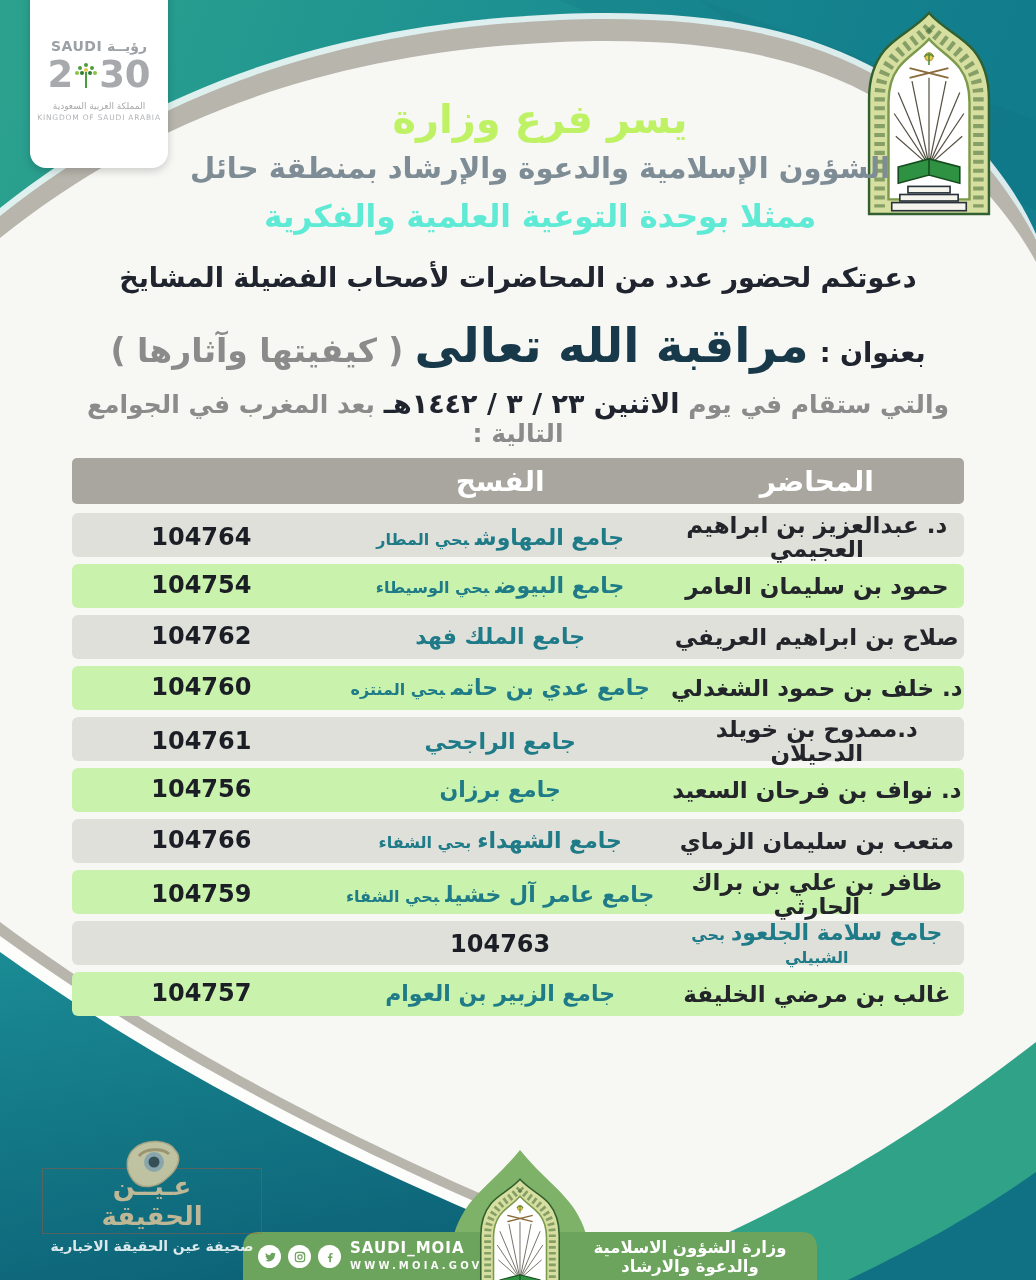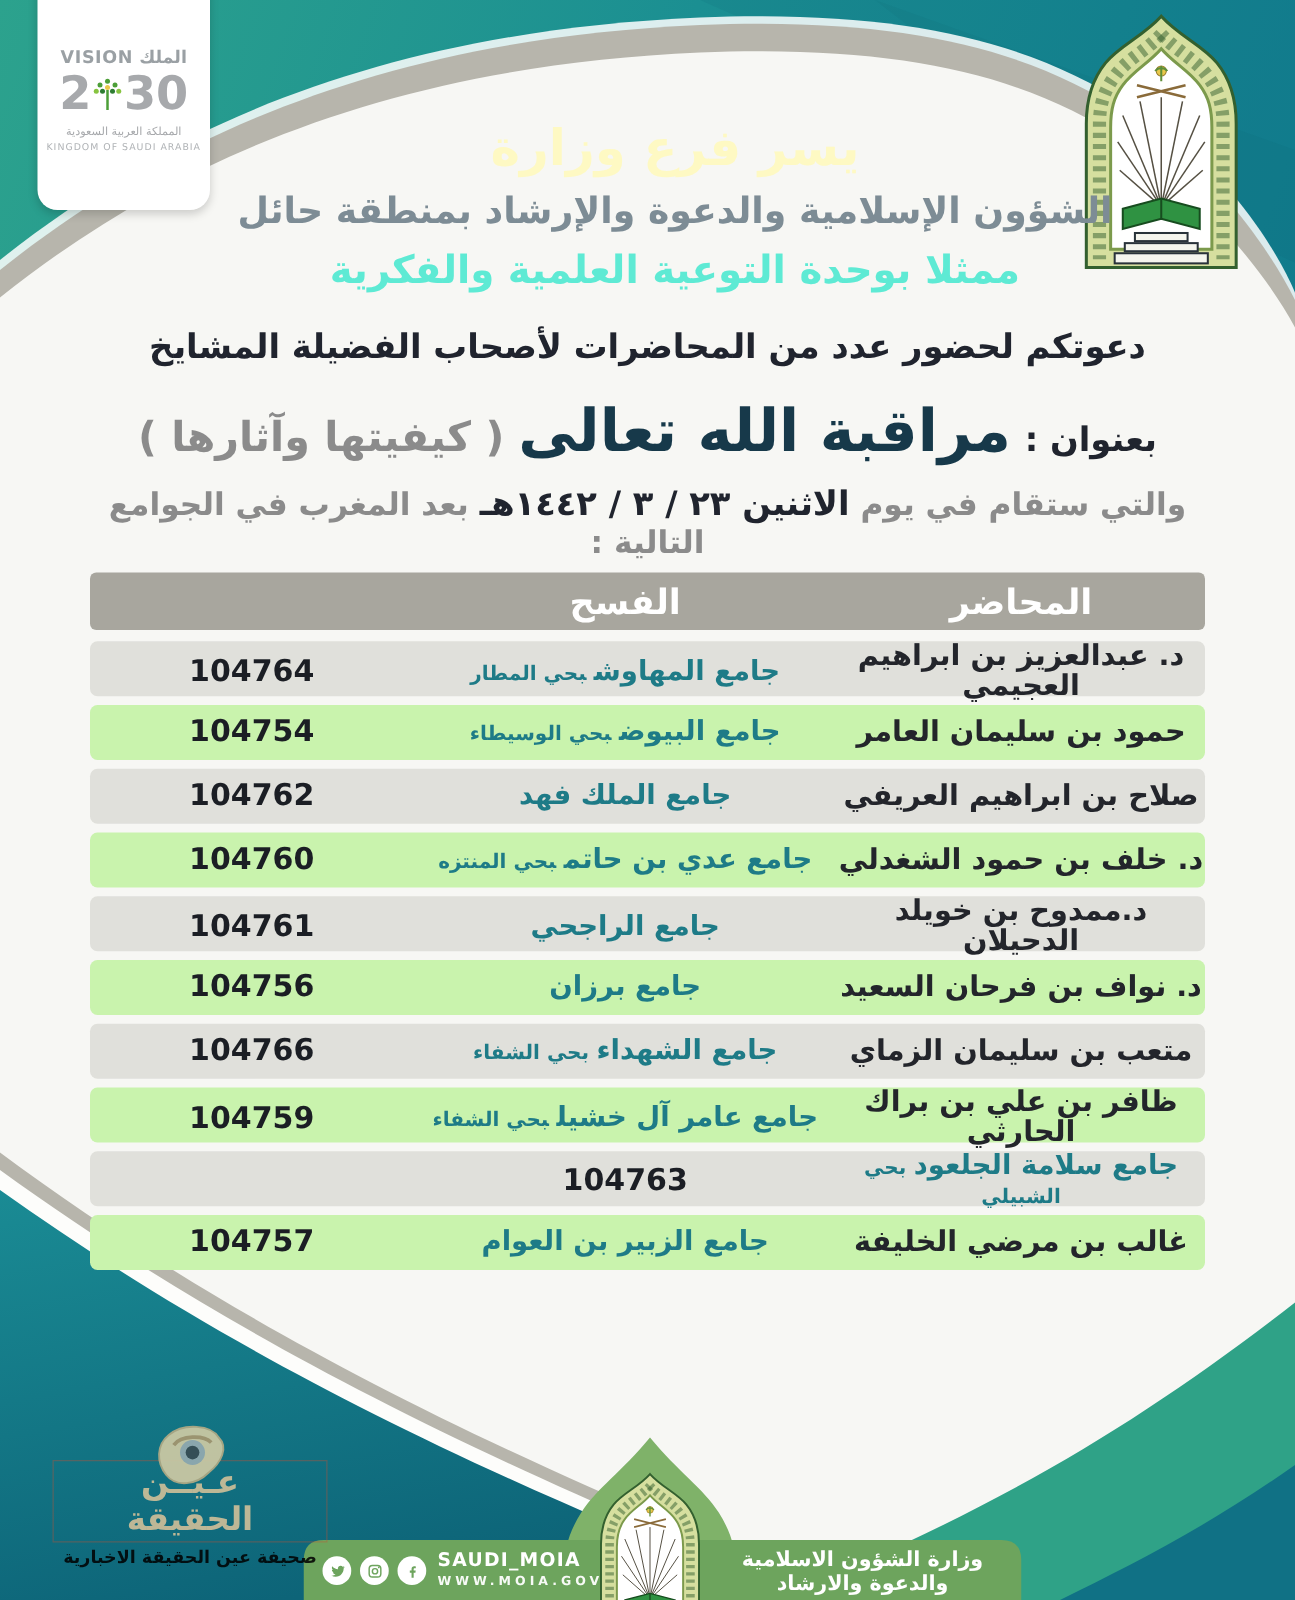--- a/index.html
+++ b/index.html
@@ -3,21 +3,21 @@
 <meta charset="utf-8">
 <style>
   html,body{margin:0;padding:0;background:#0e6e82;}
   .stage{
     position:relative;width:1036px;height:1280px;margin:0 auto;
     overflow:hidden;font-family:"DejaVu Sans","Liberation Sans",sans-serif;
   }
   .abs{position:absolute;}
   
   .hdr-block{position:absolute;top:96px;left:120px;width:840px;text-align:center;}
-  .hdr-line1{font-size:40px;color:#fef9c3;font-weight:600;line-height:1.15;}
+  .hdr-line1{font-size:40px;color:#bef264;font-weight:600;line-height:1.15;}
   .hdr-line2{font-size:29px;color:#7d8c95;font-weight:600;line-height:1.3;margin-top:8px;}
   .hdr-line3{font-size:31px;color:#5eead4;font-weight:800;line-height:1.3;margin-top:8px;}
   .invite{position:absolute;top:262px;left:68px;width:900px;text-align:center;
           font-size:27px;font-weight:800;color:#20242e;}
   .title-line{position:absolute;top:318px;left:48px;width:940px;text-align:center;}
   .title-prefix{font-size:27px;font-weight:800;color:#20242e;}
   .title-main{font-size:47px;font-weight:800;color:#17394a;padding:0 6px;}
   .title-suffix{font-size:33px;font-weight:800;color:#8b8b8b;}
   .date-line{position:absolute;top:388px;left:48px;width:940px;text-align:center;
              font-size:25px;font-weight:700;color:#8b8b8b;}
@@ -51,21 +51,21 @@
   .footer-handle{position:absolute;left:350px;top:1239px;color:#ffffff;text-align:left;}
   .footer-handle .hd{font-size:15px;font-weight:800;letter-spacing:1px;}
   .footer-handle .ws{font-size:10px;font-weight:600;letter-spacing:3.2px;margin-top:3px;opacity:.95;}
   .footer-ministry{position:absolute;left:565px;top:1238px;width:250px;text-align:center;color:#fff;}
   .footer-ministry .ar{font-size:16.5px;font-weight:800;}
   .footer-ministry .en{font-size:8.5px;font-weight:600;letter-spacing:.3px;margin-top:3px;opacity:.9;}
   
   .watermark{position:absolute;left:42px;top:1168px;width:220px;text-align:center;opacity:.85;}
   .wm-title{direction:rtl;font-size:26px;font-weight:800;color:#dcc59b;word-spacing:26px;
             border:1px solid rgba(195,80,50,.45);padding:2px 6px;display:inline-block;}
-  .wm-sub{direction:rtl;font-size:14px;font-weight:700;color:#000000;margin-top:4px;}
+  .wm-sub{direction:rtl;font-size:14px;font-weight:700;color:#ffffff;margin-top:4px;}
   .wm-eye{position:absolute;left:75px;top:-32px;}
   [dir="rtl"]{unicode-bidi:embed;}
 </style>
 </head>
 <body>
 
 <div class="stage">
 
   <svg width="0" height="0" style="position:absolute" aria-hidden="true">
     <defs>
@@ -128,21 +128,21 @@
 
     <path d="M520,1150 C543,1178 562,1190 575,1210 C585,1226 589,1240 589,1258 L589,1280 L451,1280 L451,1258 C451,1240 455,1226 465,1210 C478,1190 497,1178 520,1150 Z" fill="#7fb269"></path>
     <path d="M243,1248 Q243,1232 259,1232 L801,1232 Q817,1232 817,1248 L817,1280 L243,1280 Z" fill="#6da45d"></path>
   </svg>
 
   <svg class="abs" viewBox="0 0 200 260" style="left:848px;top:8px;width:162px;height:211px">
     <use href="#moia-emblem"></use>
   </svg>
 
   <div class="vision-card">
-    <div class="vision-row1" dir="rtl">الملك VISION</div>
+    <div class="vision-row1" dir="rtl">رؤيــة SAUDI</div>
     <div class="vision-year">
       <span>2</span>
       <svg width="26" height="30" viewBox="0 0 26 30">
         <line x1="13" y1="12" x2="13" y2="28" stroke="#4c9f38" stroke-width="2"></line>
         <g fill="#4c9f38">
           <circle cx="13" cy="5" r="2"></circle>
             <circle cx="7" cy="8" r="2"></circle>
             <circle cx="19" cy="8" r="2"></circle>
           <circle cx="4" cy="13" r="2" fill="#87c440"></circle>
             <circle cx="22" cy="13" r="2" fill="#87c440"></circle>

